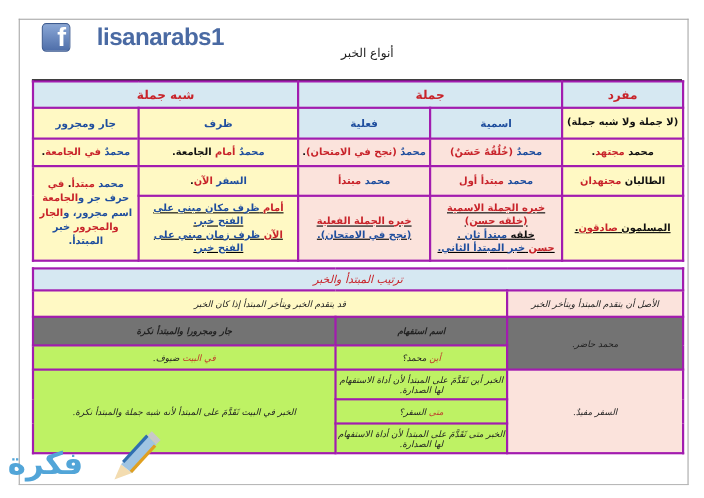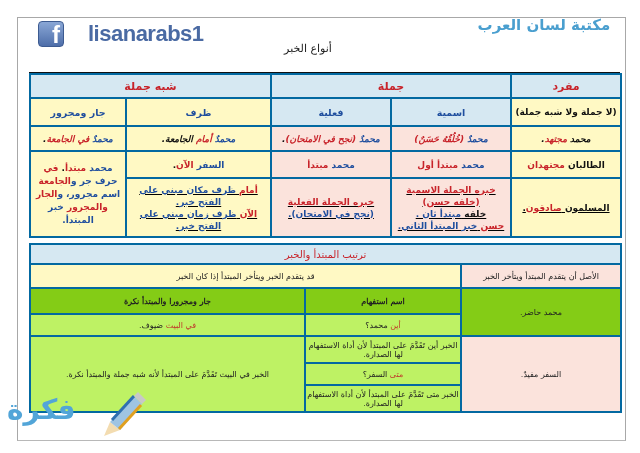--- a/index.html
+++ b/index.html
@@ -2,73 +2,72 @@
 <html><head>
 <meta charset="utf-8">
 <style>
   * { box-sizing: border-box; margin: 0; padding: 0; }
   html, body { width: 640px; height: 453px; background: #ffffff; overflow: hidden; }
   body { position: relative; font-family: "DejaVu Sans", sans-serif; }
   .frame { position: absolute; left: 17px; top: 17px; width: 609px; height: 424px; border: 1px solid #a8a8a8; border-bottom-color:#b8b8b8; }
   .fb { position: absolute; left: 38px; top: 21px; display: flex; align-items: center; gap: 4px; }
   .fb-box { width: 26px; height: 26px; border-radius: 4px; background: linear-gradient(#8aa7d6,#4e6ea9); border:1px solid #3d5b91; color: #fff; font: bold 24px "Liberation Sans", sans-serif; line-height: 26px; text-align: right; padding-right: 3px; overflow: hidden; }
   .fb-text { color: #4a6aa3; font: bold 22px "Liberation Sans", sans-serif; letter-spacing: -0.5px; margin-left: 20px; }
-  .doc-title { position: absolute; left: 278px; top: 42px; width: 60px; text-align: center; font: 11px "DejaVu Serif", serif; color: #222; direction: rtl; }
+  .doc-title { position: absolute; left: 304px; top: 42px; width: 60px; text-align: center; font: 11px "DejaVu Serif", serif; color: #222; direction: rtl; }
   .brand { position: absolute; right: 16px; top: 18px; width: 160px; text-align: center; direction: rtl; color: #4a9fcf; font: bold 13px "DejaVu Sans", sans-serif; line-height: 15px; }
   .brand .l1 { font-size: 12px; }
   .brand .l2 { font-size: 15px; }
   .hr { position: absolute; left: 29px; top: 72px; width: 591px; height: 3px; background: #111; }
 
   table { border-collapse: collapse; direction: rtl; position: absolute; table-layout: fixed; }
-  td, th { border: 2px solid #0369a1; text-align: center; vertical-align: middle; font-weight: bold; }
+  td, th { border: 2px solid #a21caf; text-align: center; vertical-align: middle; font-weight: bold; }
 
   #t1 { left: 29px; top: 73px; width: 591px; font-family: "DejaVu Sans", sans-serif; font-size: 9px; }
   #t1 .hdr { background: #d6e8f2; color: #c8232a; font-size: 11px; height: 24px; }
   #t1 .sub td { height: 28px; background: #fff9c4; color: #1f4e9e; font-size: 9.5px; }
   #t1 .sub td.mufrad { color: #111; font-size: 9px; }
-  #t1 .r1 td { height: 25px; font-style: italic; }
+  #t1 .r1 td { height: 25px; }
   #t1 .r2 td { height: 27px; }
   #t1 .r3 td { height: 59px; line-height: 12px; text-decoration: underline; }
   .yl { background: #fff9c4; }
   .pk { background: #fbe3dc; }
   .blk { color: #111; }
   .red { color: #c8232a; }
   .blu { color: #1f4e9e; }
 
   #t2 { left: 29px; top: 243px; width: 591px; font-family: "DejaVu Serif", serif; font-size: 8px; font-weight: normal; }
-  #t2 td { font-weight: normal; color: #222; }
+  #t2 td { font-weight: normal; color: #222; font-style: italic; }
   #t2 .hdr td { background: #d6e8f2; color: #c8232a; height: 20px; font-size: 10px; font-family: "DejaVu Sans", sans-serif; }
   #t2 .row-yl td { background: #fff9c4; height: 24px; }
   #t2 .row-yl td.first { background: #fbe3dc; }
-  #t2 .colhdr td { background: #84cc16; height: 26px; font-weight: bold; }
+  #t2 .colhdr td { background: #737373; height: 26px; font-weight: bold; }
   #t2 .pkcell { background: #fbe3dc; text-align: center; }
   #t2 .ylcell { background: #bef264; }
   #t2 .sm { height: 22px; }
   #t2 .tall { height: 27px; }
   .rd2 { color: #c0392b; }
 
   .watermark { position: absolute; left: 5px; top: 393px; width: 140px; height: 50px; }
-  .wm-text { position: absolute; left: 2px; top: 0; color: #52a5d8; font: bold 28px "DejaVu Sans", sans-serif; direction: rtl; letter-spacing: -1px; }
+  .wm-text { position: absolute; left: 2px; top: 12px; color: #52a5d8; font: bold 28px "DejaVu Sans", sans-serif; direction: rtl; letter-spacing: -1px; }
   .wm-url { position: absolute; left: 28px; top: 36px; color: #9aa; font: bold 7px "DejaVu Sans", sans-serif; margin-top: 39px; }
   .pencil { position: absolute; left: 100px; top: 390px; width: 48px; height: 50px; }
 </style>
 </head>
 <body>
 
 <div class="frame"></div>
 
 <div class="fb">
   <div class="fb-box">f</div>
   <span class="fb-text">lisanarabs1</span>
 </div>
 
 <div class="doc-title">أنواع الخبر</div>
 
 <div class="brand">
-  <div class="l2">مكتبة لسان العرب</div>
 </div>
 
 <div class="hr"></div>
 
 <table id="t1">
   <colgroup>
     <col style="width:110px">
       <col style="width:120px">
       <col style="width:120px">
       <col style="width:145px">

